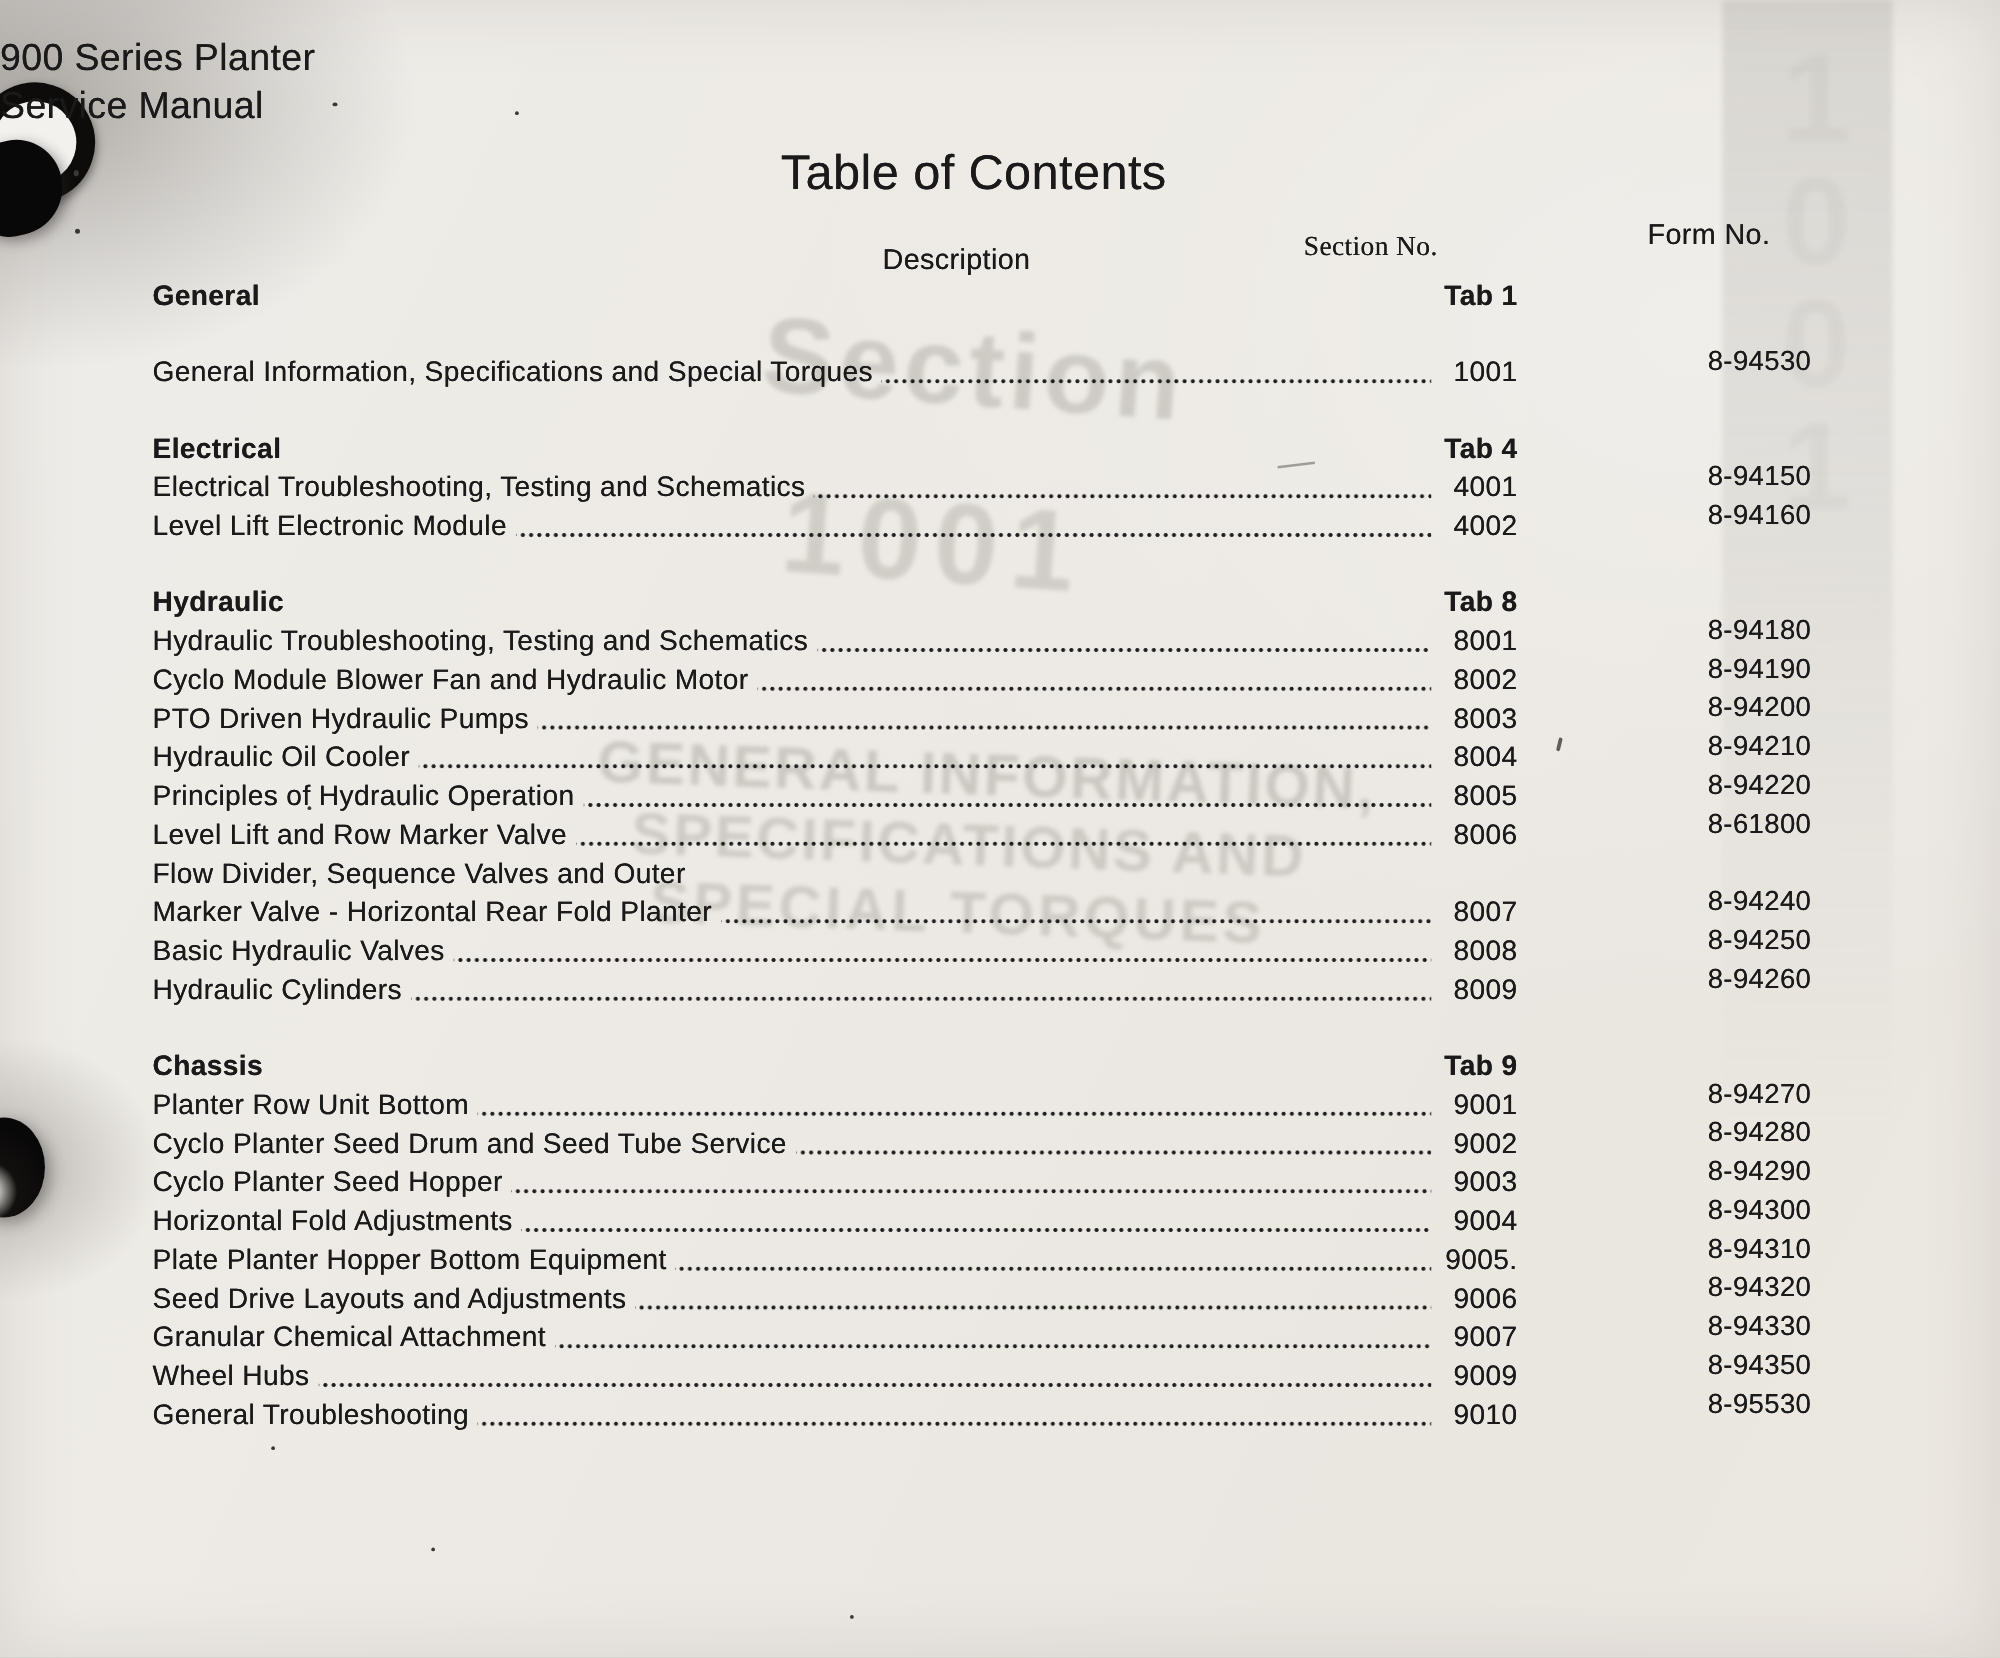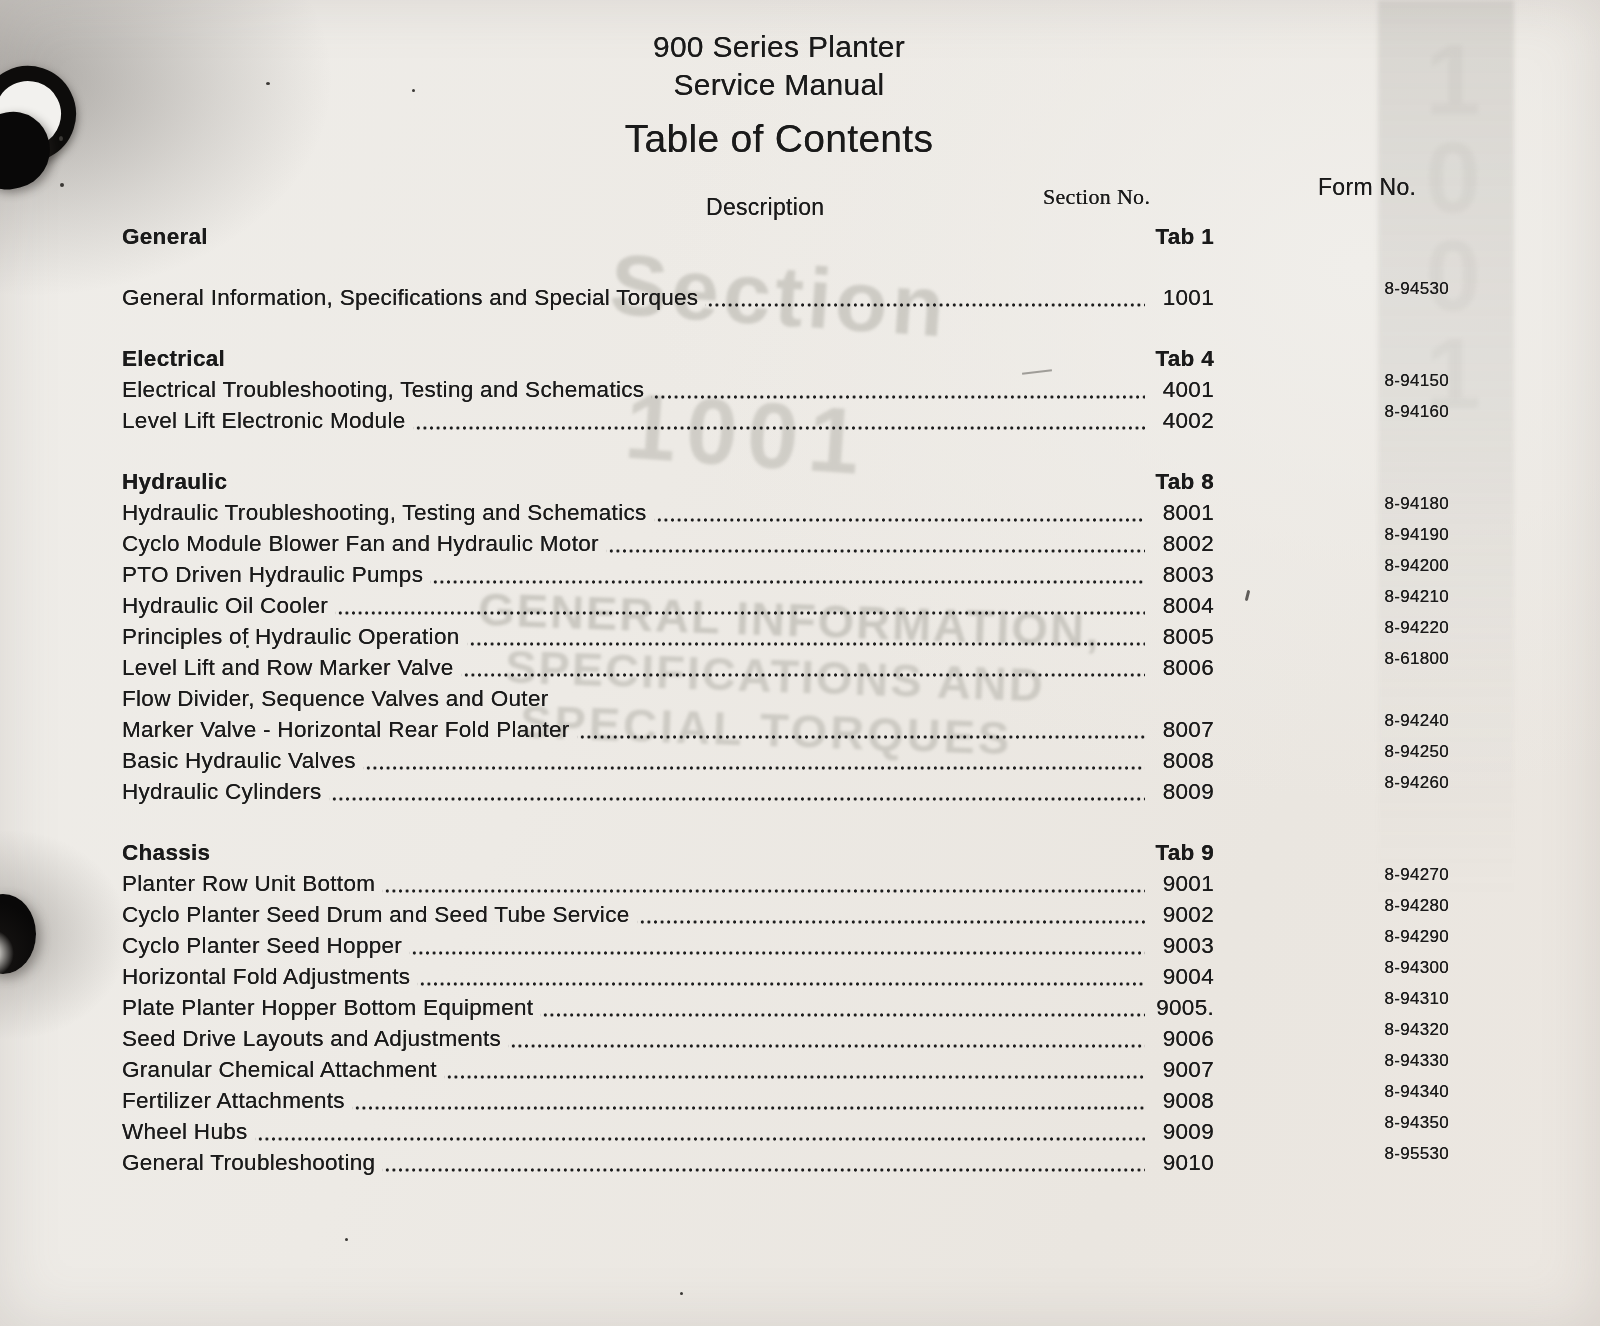--- a/index.html
+++ b/index.html
@@ -57,21 +57,21 @@
   }
   
   .wm{position:absolute;font-weight:bold;color:#b4b2aa;filter:blur(1.6px);white-space:nowrap;}
   .wm-section {left:610px;top:246px;font-size:86px;letter-spacing:4px;transform:rotate(4deg);opacity:0.55;}
   .wm-1001   {left:625px;top:382px;font-size:92px;letter-spacing:10px;transform:rotate(4deg);opacity:0.5;}
   .wm-line3  {left:478px;top:592px;font-size:47px;letter-spacing:2px;transform:rotate(2deg);opacity:0.6;}
   .wm-line4  {left:505px;top:648px;font-size:47px;letter-spacing:2px;transform:rotate(2deg);opacity:0.55;}
   .wm-line5  {left:520px;top:702px;font-size:47px;letter-spacing:3px;transform:rotate(2deg);opacity:0.55;}
   
   .printed{text-shadow:0 0 0.5px rgba(18,18,18,0.9);letter-spacing:0.3px;}
-  .title-block{position:absolute;left:0;top:28px;width:1558px;text-align:center;}
+  .title-block{position:absolute;left:0;top:28px;width:1558px;text-align:left;}
   .title-line{display:block;font-size:30px;line-height:38px;}
   .toc-title{position:absolute;left:0;top:116px;width:1558px;text-align:center;font-size:39px;line-height:46px;}
   .col-desc{position:absolute;left:706px;top:194px;font-size:23px;}
   .col-sec {position:absolute;left:1043px;top:184px;font-size:22px;font-family:Liberation Serif, serif;}
   .col-form{position:absolute;left:1318px;top:174px;font-size:23px;}
   .toc{
     position:absolute;left:122px;top:222px;width:1327px;
   }
   .section + .section{margin-top:30px;}
   .section:first-child .toc-row + .toc-row{margin-top:30px;}
@@ -83,21 +83,21 @@
   .section-name,.tab-label{font-weight:bold;}
   .leader{
     flex:1 1 auto;height:24px;margin:0 3px 0 7px;align-self:flex-end;
     background-image:radial-gradient(circle, #1d1d1d 1.3px, rgba(0,0,0,0) 1.9px);
     background-size:6.6px 6px;background-repeat:repeat-x;
     background-position:left 2px bottom 6px;
   }
   .header-row .leader, .continuation .leader{background:none;}
   .secno{flex:0 0 66px;text-align:right;}
   .tab-label{flex:0 0 66px;text-align:right;}
-  .formno{flex:0 0 235px;text-align:right;font-size:17px;transform:translateY(-9px);}
+  .formno{flex:0 0 235px;text-align:right;font-size:22px;transform:translateY(-9px);}
 </style>
 </head>
 <body>
 
 <div id="scan-page">
 
   <div class="tab-strip"></div>
   <div class="tab-strip-number">1
 0
 0
@@ -303,26 +303,20 @@
     <span class="formno">8-94320</span>
   </div>
 
   <div class="toc-row">
     <span class="desc">Granular Chemical Attachment</span>
     <span class="leader"></span>
     <span class="secno">9007</span>
     <span class="formno">8-94330</span>
   </div>
 
-  <div class="toc-row">
-    <span class="desc">Fertilizer Attachments</span>
-    <span class="leader"></span>
-    <span class="secno">9008</span>
-    <span class="formno">8-94340</span>
-  </div>
 
   <div class="toc-row">
     <span class="desc">Wheel Hubs</span>
     <span class="leader"></span>
     <span class="secno">9009</span>
     <span class="formno">8-94350</span>
   </div>
 
   <div class="toc-row">
     <span class="desc">General Troubleshooting</span>

